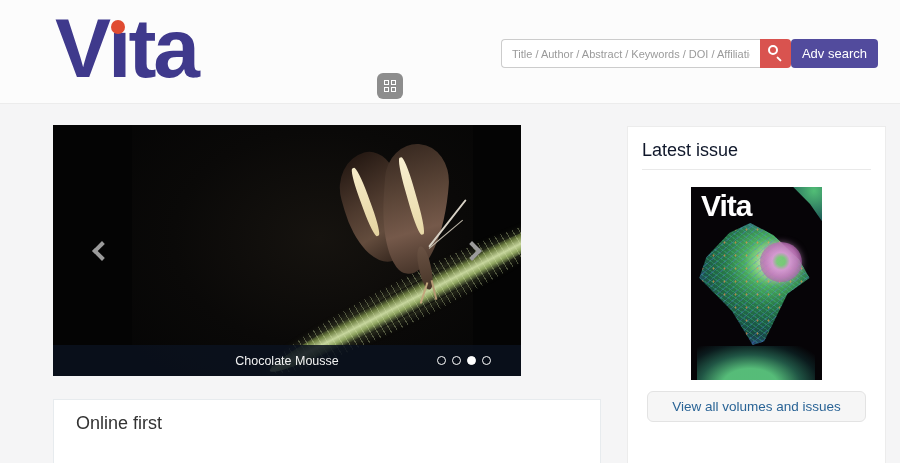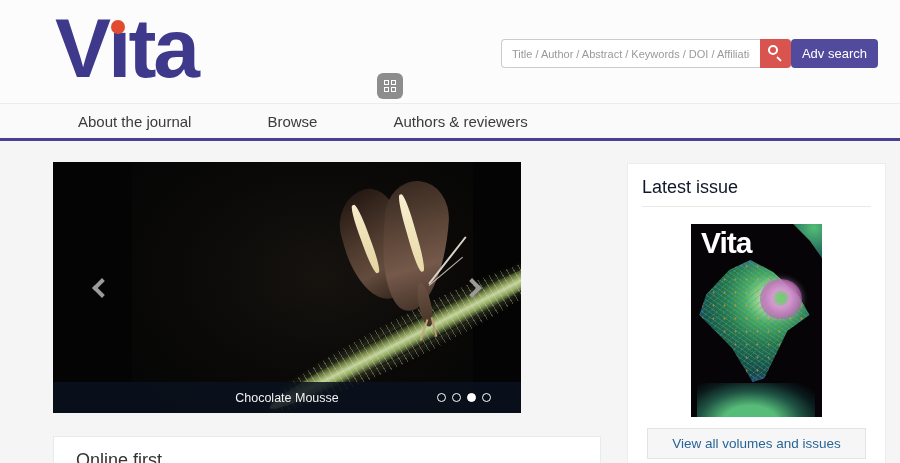--- a/index.html
+++ b/index.html
@@ -88,21 +88,21 @@
           background-image:radial-gradient(rgba(255,150,70,0.85) 0.6px, transparent 1.3px);
           background-size:11px 13px; opacity:.7; }
   .nucleus { position:absolute; left:69px; top:55px; width:42px; height:40px; border-radius:50%; z-index:1;
           background:radial-gradient(circle at 50% 48%, rgba(120,200,120,0.9) 0 14%, rgba(216,150,212,0.95) 30%, rgba(196,120,190,0.9) 55%, rgba(170,90,170,0.6) 78%, rgba(150,70,150,0) 100%);
           box-shadow:0 0 6px rgba(220,160,220,0.5); }
   .frag-tr { position:absolute; right:0; top:0; width:40px; height:38px;
           clip-path:polygon(28% 0, 100% 0, 100% 90%, 70% 45%);
           background:radial-gradient(circle at 80% 10%, rgba(90,210,130,0.9), rgba(40,120,110,0.8) 60%, rgba(20,60,80,0.9)); }
   .frag-bottom { position:absolute; left:6px; bottom:0; width:118px; height:34px;
           background:radial-gradient(ellipse at 45% 115%, rgba(100,220,140,0.85) 0 30%, rgba(50,140,110,0.6) 55%, rgba(20,70,70,0.35) 75%, transparent 90%); }
-  .view-all-btn { display:block; width:calc(100% - 10px); height:31px; margin:11px auto 0; background:#f6f6f6; border:1px solid #e3e3e3; border-radius:0;
+  .view-all-btn { display:block; width:calc(100% - 10px); height:31px; margin:11px auto 0; background:#f6f6f6; border:1px solid #e3e3e3; border-radius:6px;
           color:#2a6496; font-size:13.5px; cursor:pointer; font-family:"Liberation Sans", sans-serif; }
 </style>
 </head>
 <body>
 
 <div class="page">
 
   <div class="header">
     <div class="logo"><span>V</span><span class="logo-i"><span>ı</span><span class="logo-dot"></span></span><span>ta</span></div>
 
@@ -117,25 +117,20 @@
 
     <div class="search-area">
       <input class="search-input" type="text" placeholder="Title / Author / Abstract / Keywords / DOI / Affiliation" style="">
       <button class="search-btn">
         <span class="mag"></span>
       </button>
       <button class="adv-btn">Adv search</button>
     </div>
   </div>
 
-  <div class="nav">
-    <span class="nav-item">About the journal</span>
-    <span class="nav-item">Browse</span>
-    <span class="nav-item">Authors &amp; reviewers</span>
-  </div>
 
   <div class="content">
 
     <div class="carousel">
       <div class="photo">
         <div class="stem"></div>
         <div class="bf">
           <div class="wing-back"></div>
           <div class="stripe-back"></div>
           <div class="wing-front"></div>

